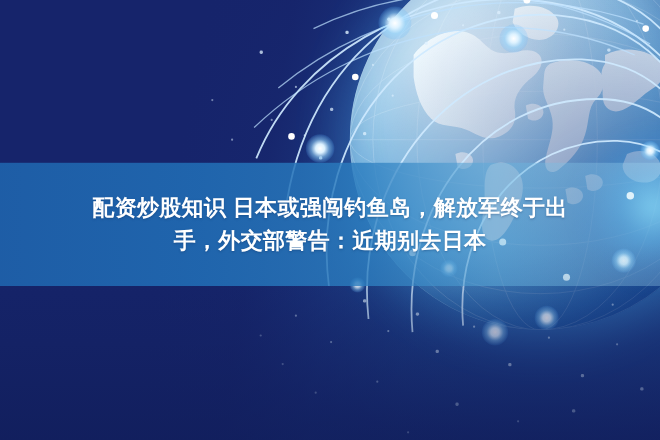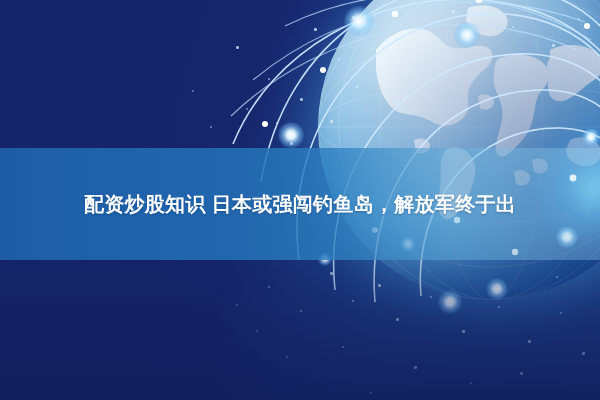--- a/index.html
+++ b/index.html
@@ -296,15 +296,16 @@
     <div class="glow" style="left:556px; top:226px; width:22px; height:22px;"></div>
     <div class="glow" style="left:582px; top:128px; width:18px; height:18px;"></div>
     <div class="glow" style="left:318px; top:252px; width:14px; height:14px;"></div>
   </div>
 
   <div class="bg-bottom-dark"></div>
 
   <div class="band"></div>
   <div class="band-text">
     <div class="tline">配资炒股知识 日本或强闯钓鱼岛，解放军终于出</div>
+    <div class="tline">手，外交部警告：近期别去日本</div>
   </div>
 
 </div>
 
 </body></html>

